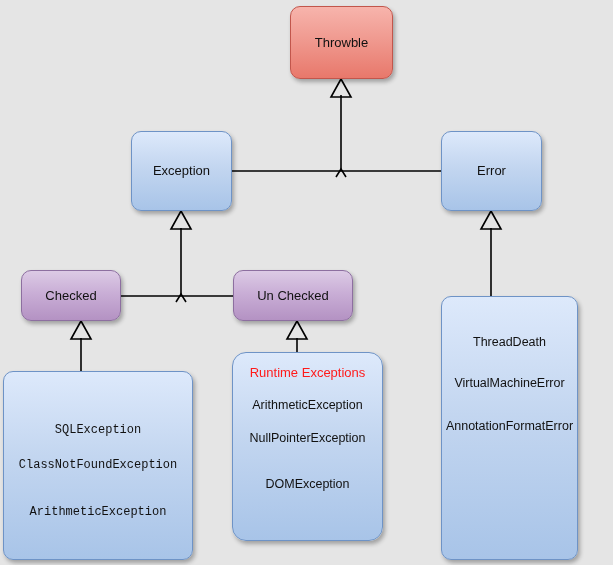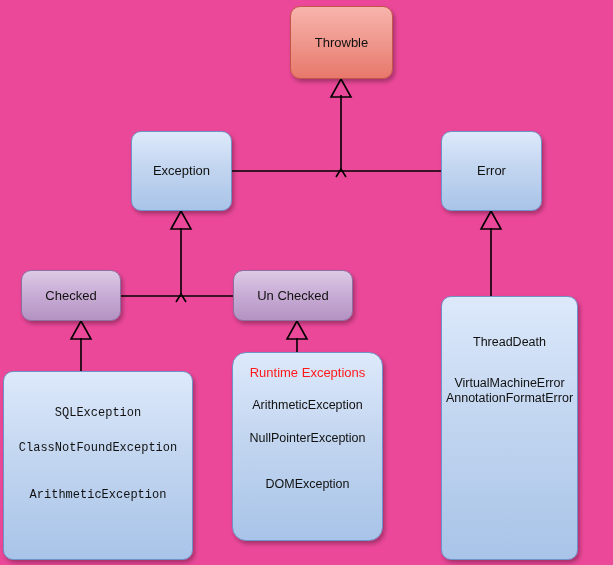--- a/index.html
+++ b/index.html
@@ -11,21 +11,21 @@
     width: 613px;
     height: 565px;
     background: #4f6670;
     font-family: "Liberation Sans", sans-serif;
     overflow: hidden;
   }
   #canvas {
     position: relative;
     width: 613px;
     height: 565px;
-    background: #ec4899;
+    background: #e5e5e5;
   }
   #edges {
     position: absolute;
     left: 0;
     top: 0;
     width: 613px;
     height: 565px;
     pointer-events: none;
   }
   .node {
@@ -53,21 +53,21 @@
     border: 1px solid #8d6fa0;
     text-align: right;
   }
   .node-title {
     font-size: 13px;
     line-height: 16px;
     color: #111111;
   }
   .list-node {
     justify-content: flex-start;
-    padding-top: 34px;
+    padding-top: 51px;
   }
   .list-item {
     font-size: 12.5px;
     line-height: 15px;
     color: #111111;
     width: 100%;
   }
   .list-item.mono {
     font-family: "Liberation Mono", "DejaVu Sans Mono", monospace;
     font-size: 12px;
@@ -152,17 +152,17 @@
 
   <div class="node blue list-node" id="node-unchecked-list" style="padding-top:12px;">
     <div class="list-item accent" style="margin-bottom:18px;">Runtime Exceptions</div>
     <div class="list-item" style="margin-bottom:18px;">ArithmeticException</div>
     <div class="list-item" style="margin-bottom:31px;">NullPointerException</div>
     <div class="list-item">DOMException</div>
   </div>
 
   <div class="node blue list-node" id="node-error-list" style="padding-top:38px;">
     <div class="list-item" style="margin-bottom:26px;">ThreadDeath</div>
-    <div class="list-item" style="">VirtualMachineError</div>
+    <div class="list-item" style="margin-bottom:28px;">VirtualMachineError</div>
     <div class="list-item" style="margin-bottom:28px;">AnnotationFormatError</div>
   </div>
 
 </div>
 
 </body></html>

